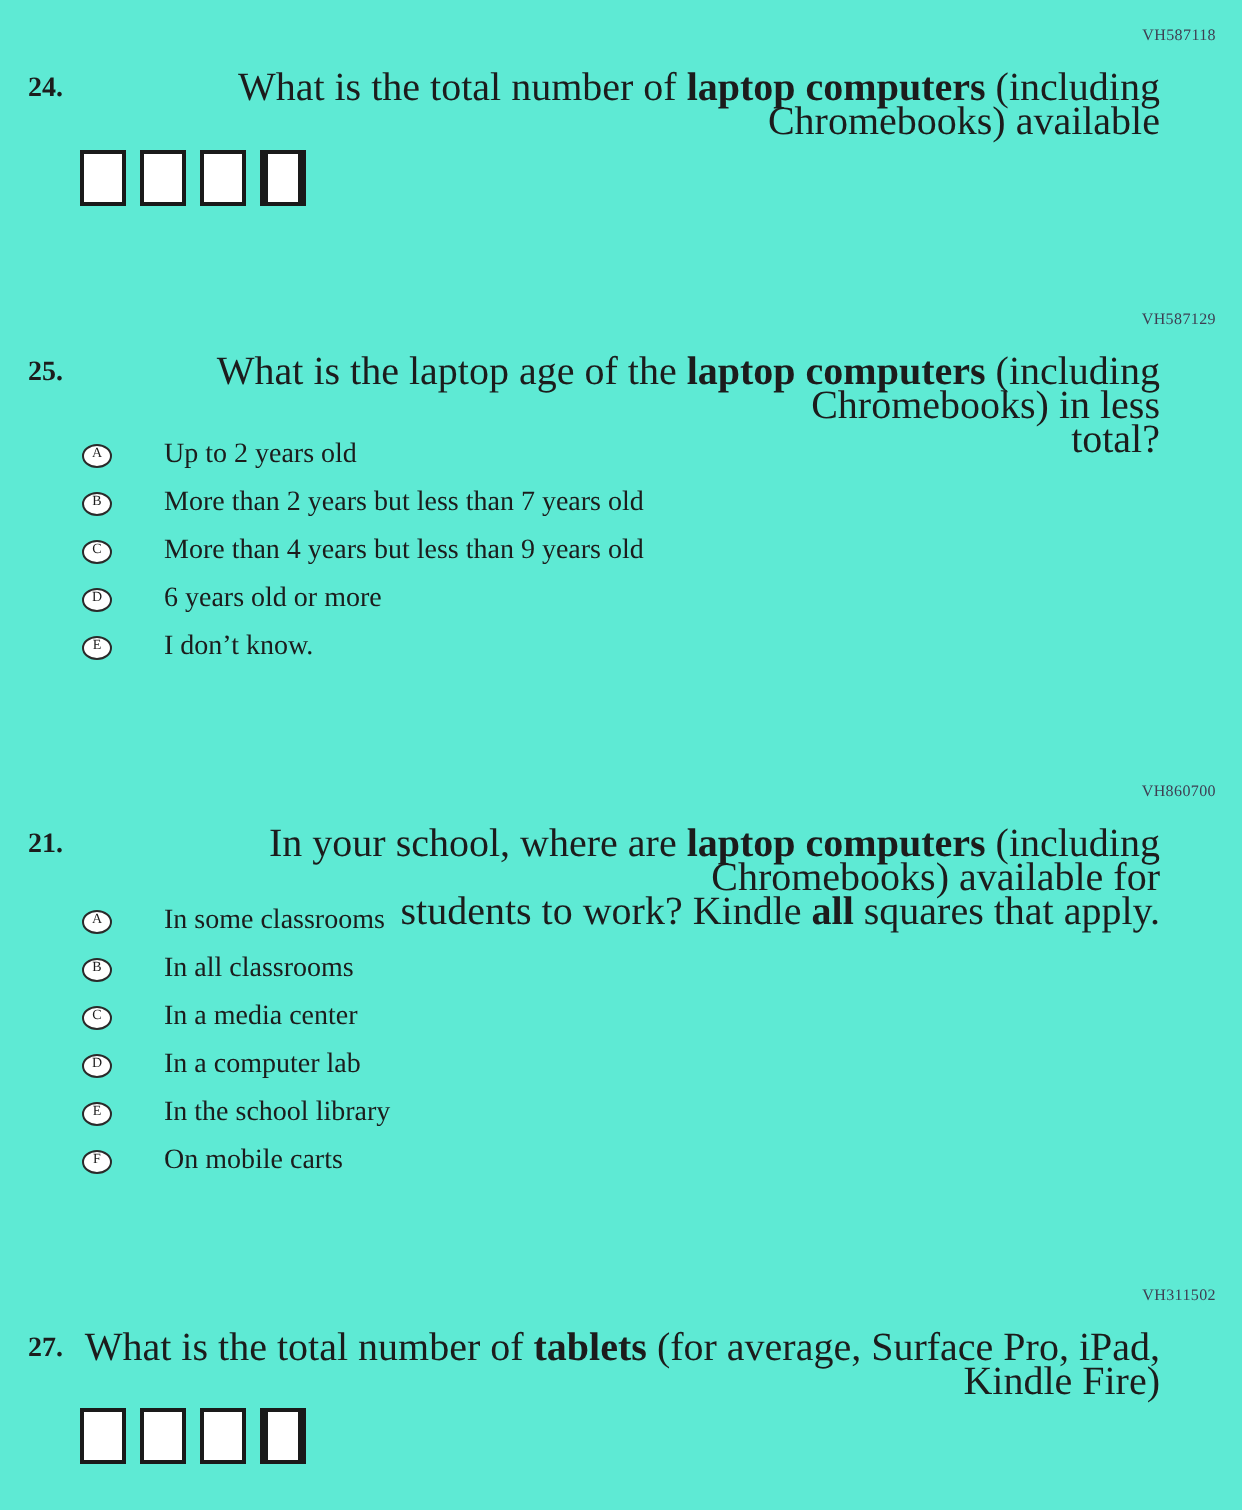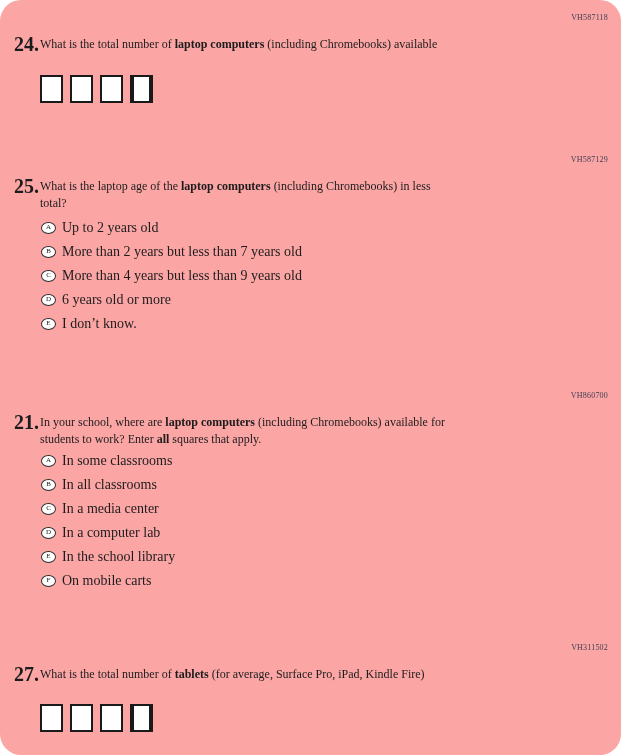--- a/index.html
+++ b/index.html
@@ -2,25 +2,24 @@
 <html><head>
 <meta charset="utf-8">
 <style>
   html, body { margin: 0; padding: 0; }
   body { background: #ffffff; }
 
   .page {
     position: relative;
     width: 621px;
     height: 755px;
-    background: #fca5a5;
+    background: #5eead4;
     font-family: "Liberation Serif", serif;
     color: #1c1c1c;
     overflow: hidden;
-    border-radius: 21px;
   }
 
   .qsec { position: absolute; left: 0; width: 621px; }
 
   .code {
     position: absolute;
     top: 0;
     right: 13px;
     font-size: 8px;
     letter-spacing: 0.2px;
@@ -31,30 +30,31 @@
   .qbody {
     position: absolute;
     top: 23px;
     left: 14px;
     display: flex;
     align-items: flex-start;
   }
 
   .qnum {
     font-weight: bold;
-    font-size: 20px;
+    font-size: 14px;
     line-height: 17px;
     width: 26px;
     flex: 0 0 26px;
   }
 
   .qtext {
-    font-size: 12px;
+    font-size: 20px;
     line-height: 17px;
     max-width: 540px;
+    text-align: right;
   }
   .qtext b { font-weight: bold; }
 
   .boxes {
     position: absolute;
     left: 40px;
     display: flex;
     align-items: flex-start;
   }
   .dbox {
@@ -93,21 +93,21 @@
     background: #ffffff;
   }
   .bletter {
     font-size: 7px;
     line-height: 1;
     color: #1c1c1c;
     font-family: "Liberation Serif", serif;
     transform: translateY(-0.5px);
   }
   .olabel {
-    margin-left: 6px;
+    margin-left: 26px;
     font-size: 14px;
     line-height: 13px;
     white-space: nowrap;
   }
 
   
   #sec-q24 { top: 13px; }
   #sec-q24 .boxes { top: 62px; }
   #sec-q25 { top: 155px; }
   #sec-q25 .options { top: 66px; }
@@ -172,21 +172,21 @@
           </span>
         <span class="olabel">I don’t know.</span>
       </div>
     </div>
   </section>
 
   <section class="qsec" id="sec-q26">
     <div class="code">VH860700</div>
     <div class="qbody">
       <span class="qnum">21.</span>
-      <div class="qtext"><span>In your school, where are </span><b>laptop computers</b><span> (including Chromebooks) available for</span><br><span>students to work? Enter </span><b>all</b><span> squares that apply.</span></div>
+      <div class="qtext"><span>In your school, where are </span><b>laptop computers</b><span> (including Chromebooks) available for</span><br><span>students to work? Kindle </span><b>all</b><span> squares that apply.</span></div>
     </div>
     <div class="options">
       <div class="option">
         <span class="bubble">
             <span class="bletter">A</span>
           </span>
         <span class="olabel">In some classrooms</span>
       </div>
       <div class="option">
         <span class="bubble">

